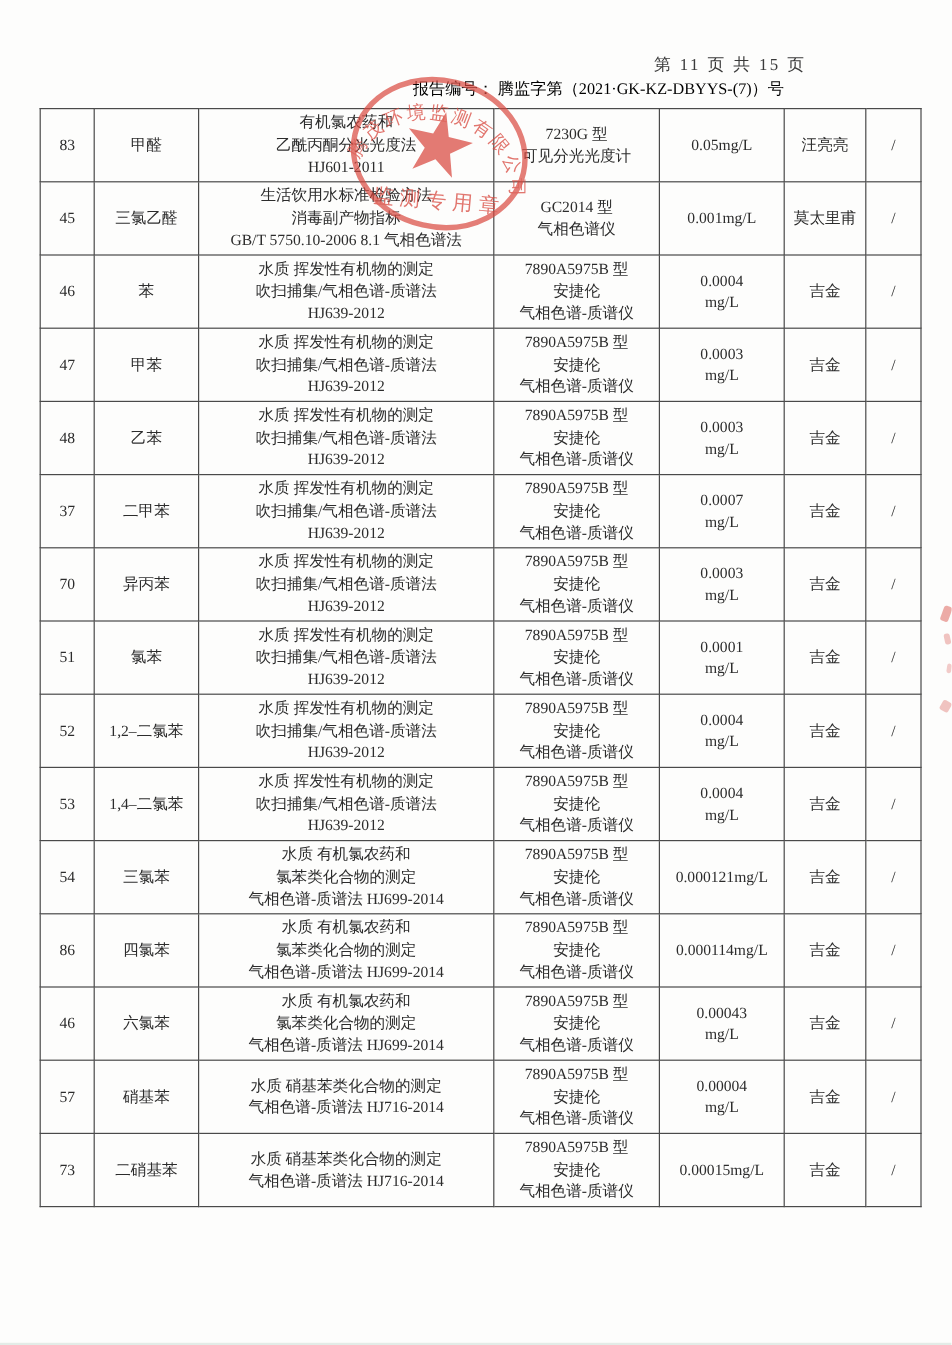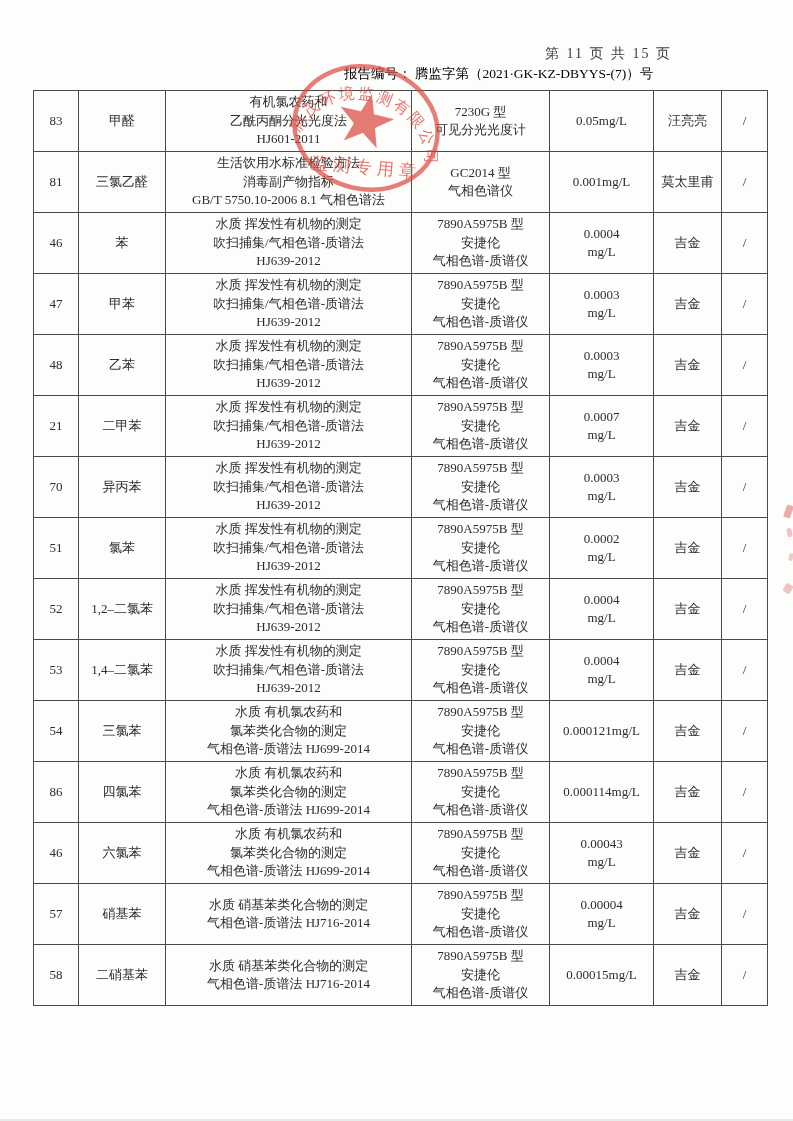--- a/index.html
+++ b/index.html
@@ -101,21 +101,21 @@
         </td>
         <td>
           <div>汪亮亮</div>
         </td>
         <td>
           <div>/</div>
         </td>
       </tr>
       <tr>
         <td>
-          <div>81</div>
+          <div>45</div>
         </td>
         <td>
           <div>三氯乙醛</div>
         </td>
         <td>
           <div>生活饮用水标准检验方法</div>
           <div>消毒副产物指标</div>
           <div>GB/T 5750.10-2006 8.1 气相色谱法</div>
         </td>
         <td>
@@ -211,21 +211,21 @@
         </td>
         <td>
           <div>吉金</div>
         </td>
         <td>
           <div>/</div>
         </td>
       </tr>
       <tr>
         <td>
-          <div>21</div>
+          <div>37</div>
         </td>
         <td>
           <div>二甲苯</div>
         </td>
         <td>
           <div>水质  挥发性有机物的测定</div>
           <div>吹扫捕集/气相色谱-质谱法</div>
           <div>HJ639-2012</div>
         </td>
         <td>
@@ -283,21 +283,21 @@
           <div>水质  挥发性有机物的测定</div>
           <div>吹扫捕集/气相色谱-质谱法</div>
           <div>HJ639-2012</div>
         </td>
         <td>
           <div>7890A5975B 型</div>
           <div>安捷伦</div>
           <div>气相色谱-质谱仪</div>
         </td>
         <td>
-          <div>0.0002</div>
+          <div>0.0001</div>
           <div>mg/L</div>
         </td>
         <td>
           <div>吉金</div>
         </td>
         <td>
           <div>/</div>
         </td>
       </tr>
       <tr>
@@ -460,21 +460,21 @@
         </td>
         <td>
           <div>吉金</div>
         </td>
         <td>
           <div>/</div>
         </td>
       </tr>
       <tr>
         <td>
-          <div>58</div>
+          <div>73</div>
         </td>
         <td>
           <div>二硝基苯</div>
         </td>
         <td>
           <div>水质  硝基苯类化合物的测定</div>
           <div>气相色谱-质谱法 HJ716-2014</div>
         </td>
         <td>
           <div>7890A5975B 型</div>

